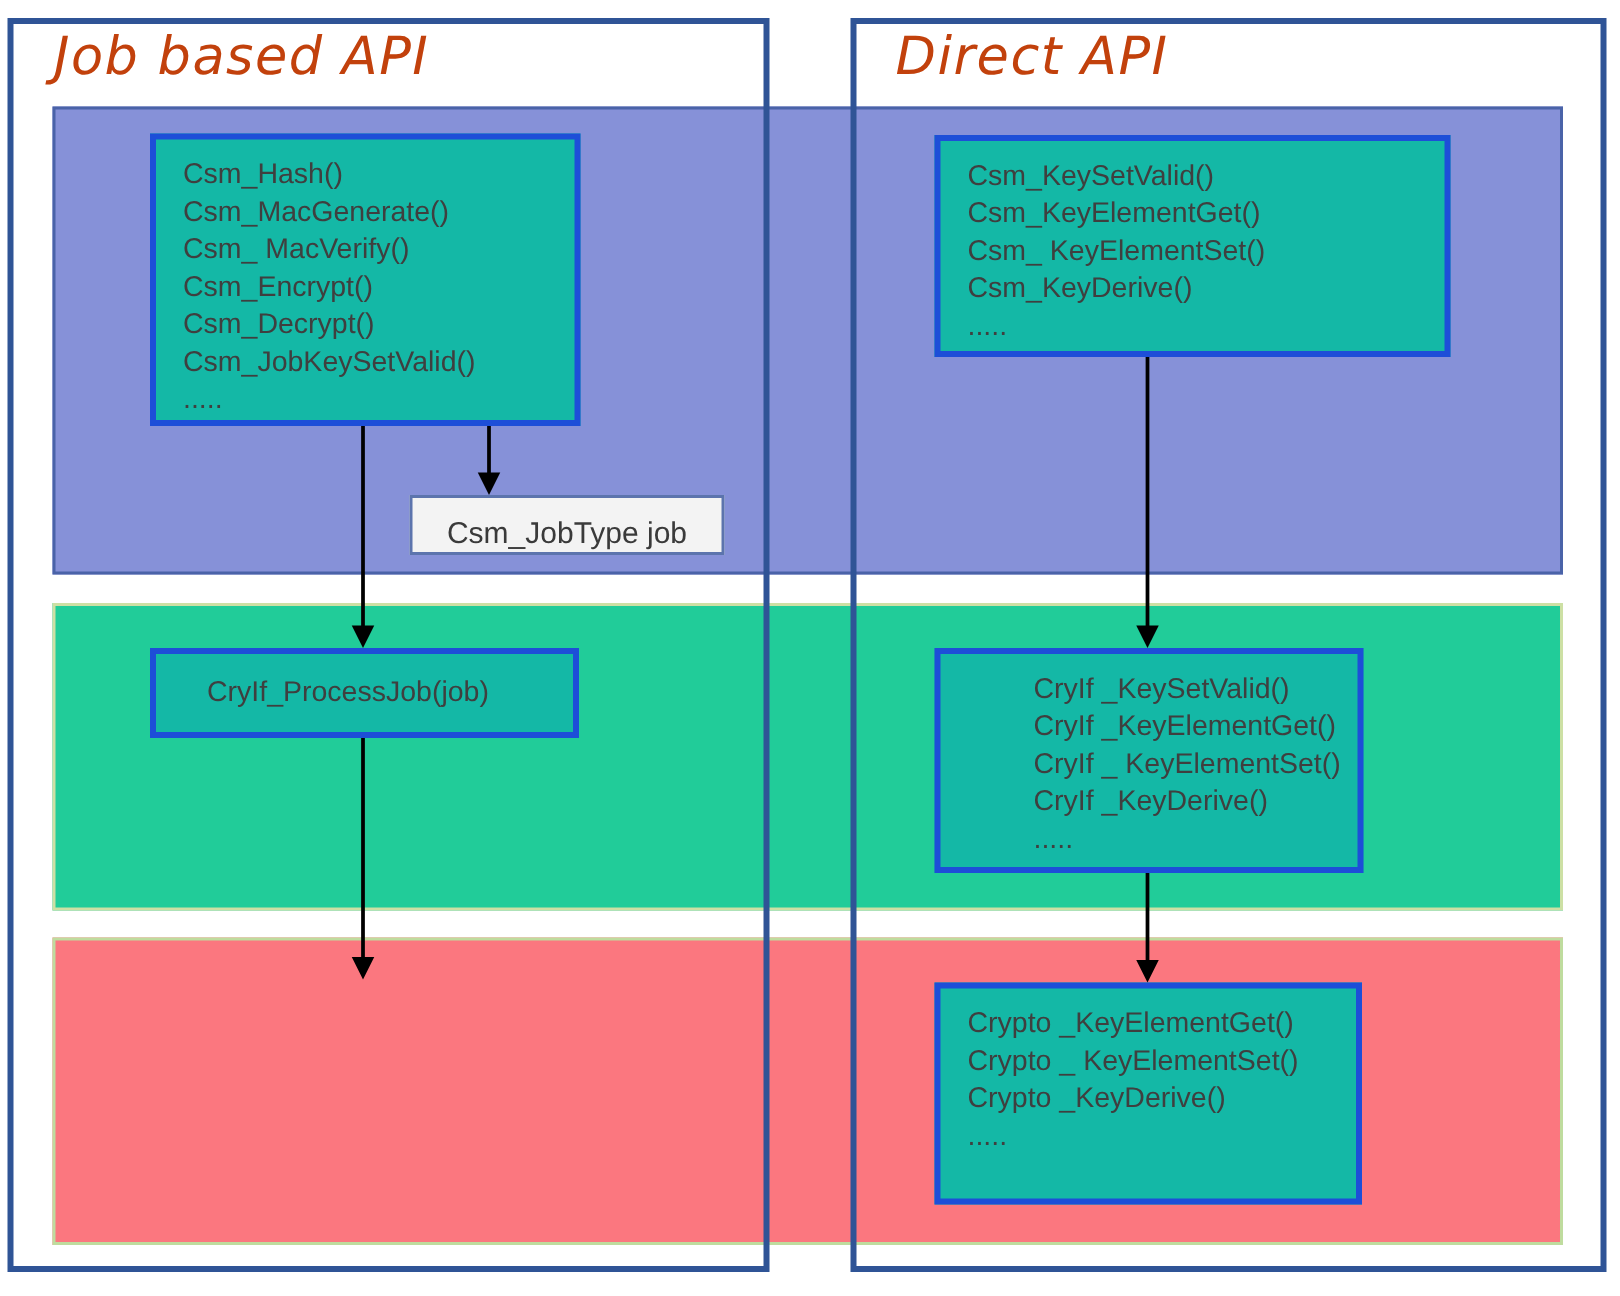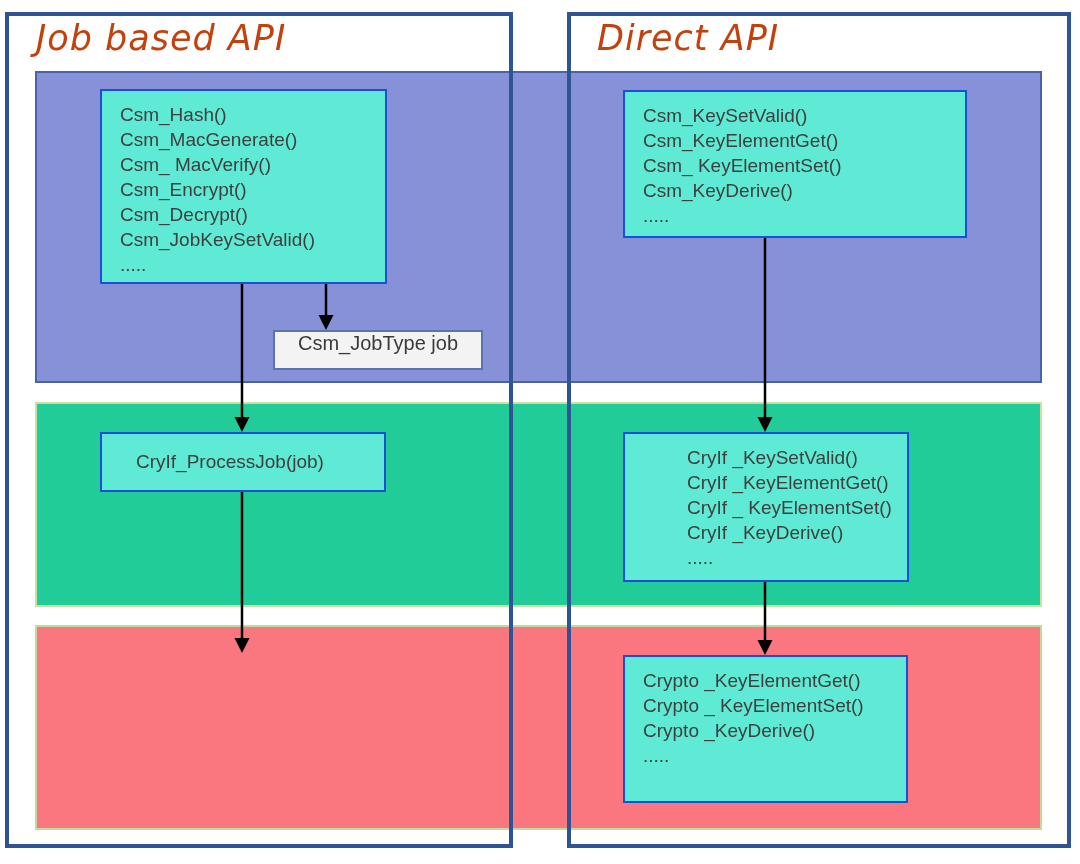--- a/index.html
+++ b/index.html
@@ -26,39 +26,39 @@
     letter-spacing:1px;
     color:#c2410c;
     font-family:"DejaVu Sans", sans-serif;
     white-space:nowrap;
   }
   .title-left {left:36px;}
   .title-right{left:597px;}
   
   .fnbox{
     position:absolute;z-index:4;box-sizing:border-box;
-    background:#5eead4;border:2px solid #1d4ed8;
+    background:#14b8a6;border:4px solid #1d4ed8;
     color:#3F3F3F;font-size:19px;
   }
   .fnbox .pad{padding:11px 10px 0 18px;}
   .fn-line{line-height:25px;white-space:nowrap;}
   .single{display:flex;align-items:center;padding-left:34px;}
   #box-csm-job    {left:100px;top:89px; width:287px;height:195px;}
   #box-csm-direct {left:623px;top:90px; width:344px;height:148px;}
   #box-cryif-job  {left:100px;top:432px;width:286px;height:60px;}
   #box-cryif-direct{left:623px;top:432px;width:286px;height:150px;padding-left:44px;}
   #box-crypto-job {left:100px;top:653px;width:286px;height:56px;}
   #box-crypto-direct{left:623px;top:655px;width:285px;height:148px;}
   
   #box-jobtype{
     position:absolute;z-index:4;box-sizing:border-box;
     left:273px;top:330px;width:210px;height:40px;
     background:#F3F3F3;border:2px solid #5C74AD;
     color:#3A3A3A;font-size:20px;
-    display:flex;align-items:flex-start;justify-content:center;
+    display:flex;align-items:flex-end;justify-content:center;
     white-space:nowrap;
   }
   
   #arrows{position:absolute;left:0;top:0;z-index:5;pointer-events:none;}
 </style>
 </head>
 <body>
 
 <div id="canvas">
 

